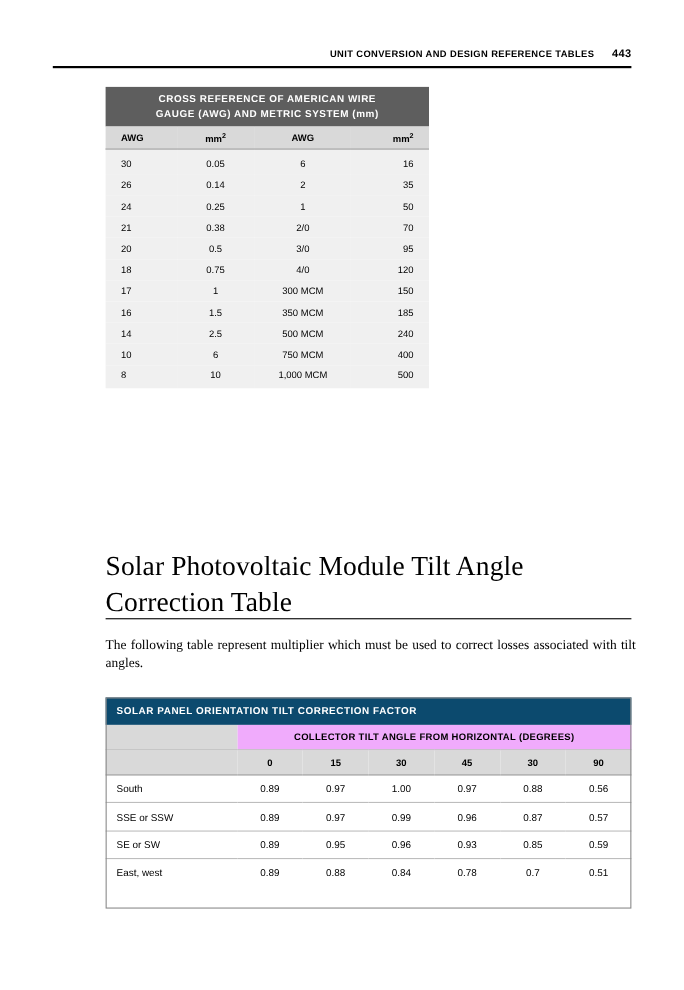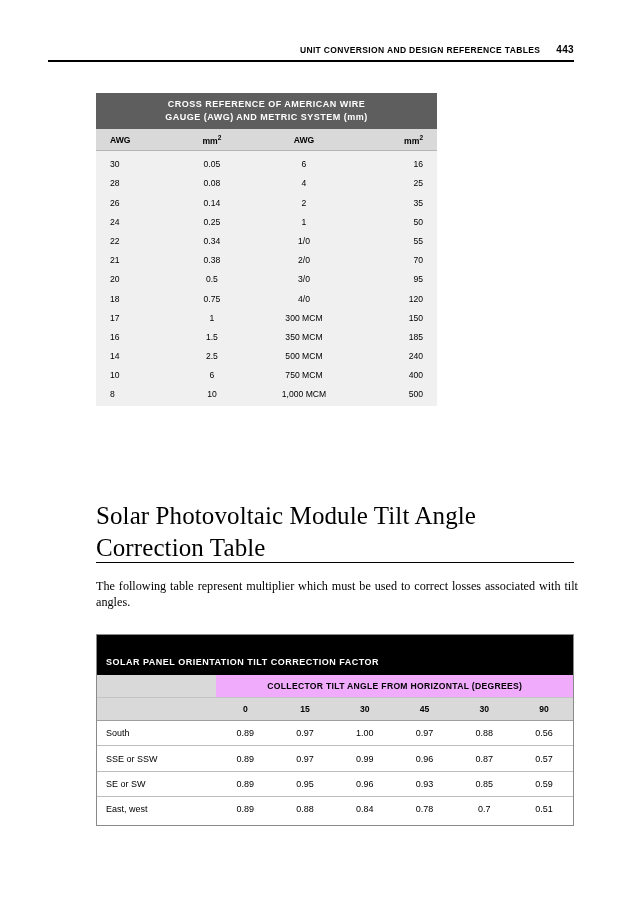--- a/index.html
+++ b/index.html
@@ -40,22 +40,22 @@
     top: 60px;
     width: 526px;
     height: 1.5px;
     background: #000;
   }
 
   
   .awg-table {
     position: absolute;
     left: 96px;
-    top: 93px;
-    width: 341px;
+    top: 79px;
+    width: 294px;
     border-collapse: collapse;
     font-family: "Liberation Sans", sans-serif;
     font-size: 8.6px;
     background: #fff;
   }
   .awg-title td {
     background: #5e5e5e;
     color: #ffffff;
     font-weight: bold;
     font-size: 9px;
@@ -121,26 +121,26 @@
   .tilt-table {
     position: absolute;
     left: 96px;
     top: 634px;
     width: 478px;
     border-collapse: collapse;
     font-family: "Liberation Sans", sans-serif;
     font-size: 9px;
   }
   .tilt-title td {
-    background: #000000;
+    background: #0c4a6e;
     color: #fff;
     font-weight: bold;
     font-size: 9px;
     letter-spacing: 0.5px;
-    padding: 23px 10px 8px 10px;
+    padding: 7px 10px 8px 10px;
     text-align: left;
   }
   .tilt-span td {
     background: #f0abfc;
     color: #000;
     font-weight: bold;
     font-size: 8.6px;
     letter-spacing: 0.3px;
     padding: 6px 0;
     text-align: center;
@@ -204,42 +204,30 @@
     </tr>
   </tbody>
   <tbody class="awg-body" id="awg-body">
       <tr>
         <td class="c1">30</td>
         <td class="c2">0.05</td>
         <td class="c3">6</td>
         <td class="c4">16</td>
       </tr>
       <tr>
-        <td class="c1">28</td>
-        <td class="c2">0.08</td>
-        <td class="c3">4</td>
-        <td class="c4">25</td>
-      </tr>
-      <tr>
         <td class="c1">26</td>
         <td class="c2">0.14</td>
         <td class="c3">2</td>
         <td class="c4">35</td>
       </tr>
       <tr>
         <td class="c1">24</td>
         <td class="c2">0.25</td>
         <td class="c3">1</td>
         <td class="c4">50</td>
-      </tr>
-      <tr>
-        <td class="c1">22</td>
-        <td class="c2">0.34</td>
-        <td class="c3">1/0</td>
-        <td class="c4">55</td>
       </tr>
       <tr>
         <td class="c1">21</td>
         <td class="c2">0.38</td>
         <td class="c3">2/0</td>
         <td class="c4">70</td>
       </tr>
       <tr>
         <td class="c1">20</td>
         <td class="c2">0.5</td>

